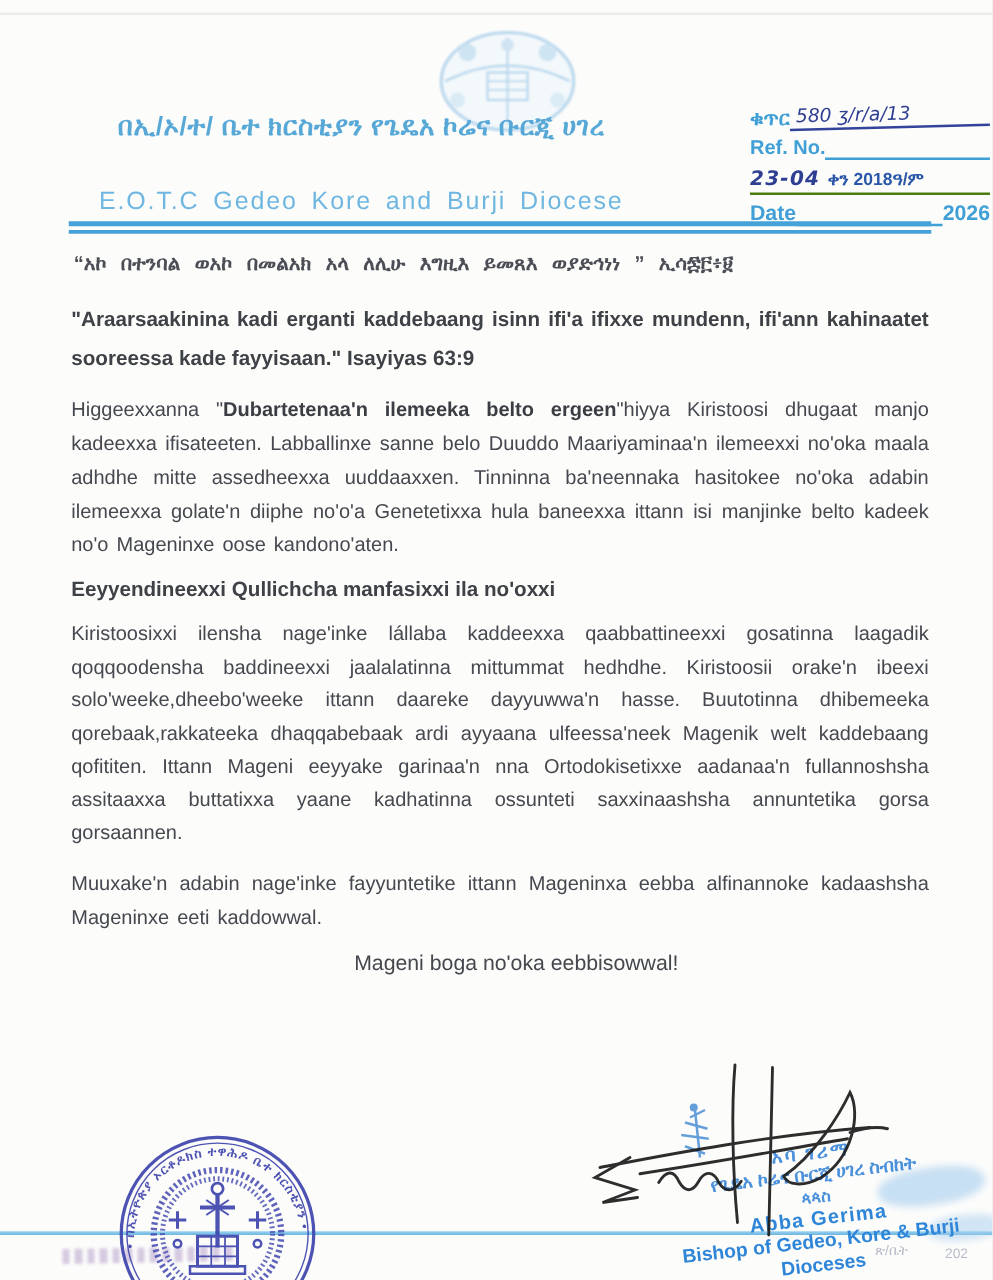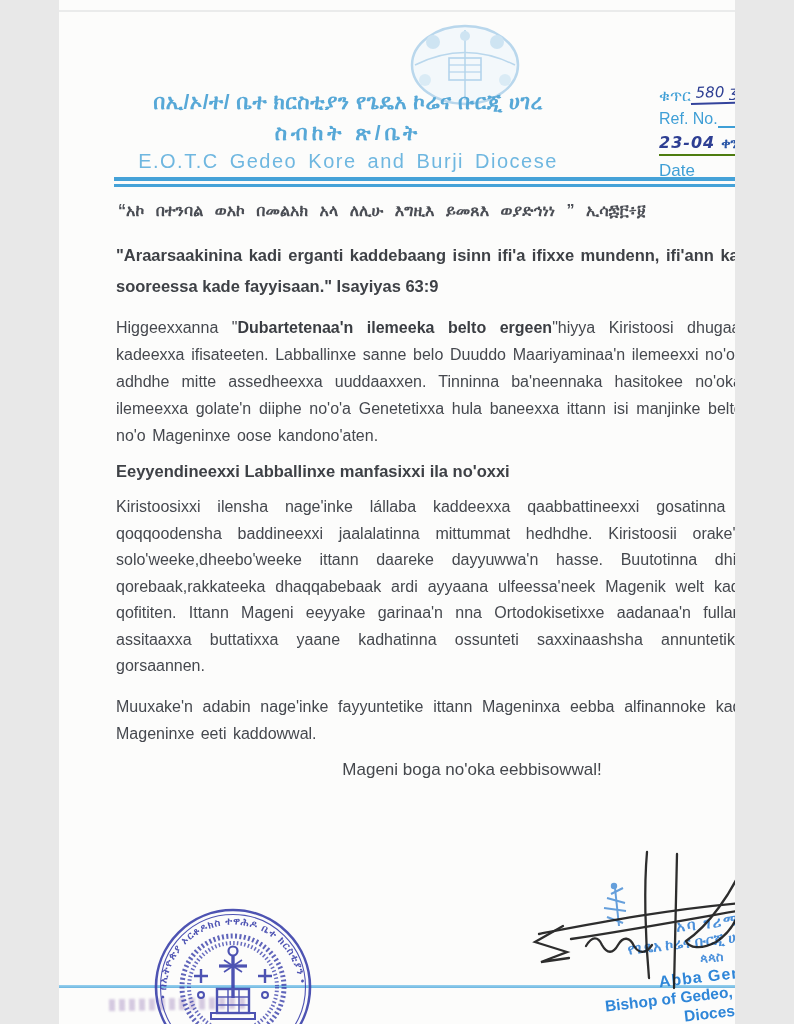--- a/index.html
+++ b/index.html
@@ -1,37 +1,37 @@
 <!DOCTYPE html>
 <html><head>
 <meta charset="utf-8">
 <style>
   html,body{margin:0;padding:0;background:#e8e8e8;}
   .page{
-    position:relative;width:676px;height:1024px;margin:0 auto;
+    position:relative;width:794px;height:1024px;margin:0 auto;
     background:#fcfcfb;overflow:hidden;
     font-family:"Liberation Sans",sans-serif;
   }
   .abs{position:absolute;}
   .scan-line-top{left:0;top:10px;width:794px;height:2px;background:#e2e4e4;opacity:.7;}
 
   
   .amh-name{left:36px;top:86px;width:506px;text-align:center;
     font-size:21px;font-weight:bold;color:#57a8d7;letter-spacing:.5px;line-height:32px;}
   .amh-name2{left:36px;top:121px;width:506px;text-align:center;
     font-size:21px;font-weight:bold;color:#57a8d7;letter-spacing:4px;}
   .eng-name{left:36px;top:150px;width:506px;text-align:center;
     font-size:20px;color:#6fb7e0;letter-spacing:1.5px;word-spacing:4px;}
   .dbl-rule{left:55px;top:177px;width:690px;height:3px;
     border-top:4px solid #45a2d8;border-bottom:3px solid #45a2d8;}
 
   
   .ref-block{left:600px;top:84px;width:192px;}
   .ref-row{display:flex;align-items:flex-end;margin-bottom:5px;}
-  .ref-label{font-size:16px;font-weight:normal;color:#3f9fd6;white-space:nowrap;}
+  .ref-label{font-size:16px;font-weight:bold;color:#3f9fd6;white-space:nowrap;}
   .ref-label-lg{font-size:17px;}
   .hand{font-family:"DejaVu Sans",sans-serif;font-style:italic;color:#2e3f93;}
   .ref-val{flex:1;border-bottom:2px solid #33439c;font-size:15px;padding:0 0 1px 5px;
     transform:rotate(-1.5deg);transform-origin:left bottom;white-space:nowrap;}
   .ref-underline{flex:1;border-bottom:2px solid #3f9fd6;height:1em;}
   .date-row{border-bottom:2px solid #4d7c0f;padding-bottom:2px;gap:6px;}
   .date-hand{font-size:16px;font-weight:bold;letter-spacing:1px;}
   .date-stamp{font-size:14px;font-weight:bold;color:#2b57a8;white-space:nowrap;}
   .year-printed{font-size:17px;font-weight:bold;color:#3f9fd6;}
 
@@ -83,21 +83,20 @@
     <line x1="44" y1="43" x2="76" y2="43" stroke="#9dc7e6" stroke-width="1.2"></line>
     <line x1="44" y1="50" x2="76" y2="50" stroke="#9dc7e6" stroke-width="1.2"></line>
     <circle cx="28" cy="20" r="7" fill="#bfdcf0"></circle>
       <circle cx="92" cy="20" r="7" fill="#bfdcf0"></circle>
     <circle cx="20" cy="58" r="6" fill="#cfe6f4"></circle>
       <circle cx="100" cy="58" r="6" fill="#cfe6f4"></circle>
     <circle cx="60" cy="14" r="5" fill="#bfdcf0"></circle>
   </svg>
 
   <div class="abs amh-name">በኢ/ኦ/ተ/ ቤተ ክርስቲያን የጌዴአ ኮሬና ቡርጂ ሀገረ</div>
-  <div class="abs amh-name2">ስብከት ጽ/ቤት</div>
   <div class="abs eng-name">E.O.T.C Gedeo Kore and Burji Diocese</div>
 
   <div class="abs ref-block">
     <div class="ref-row">
       <span class="ref-label">ቁጥር</span>
       <span class="ref-val hand">580 ʒ/r/a/13</span>
     </div>
     <div class="ref-row">
       <span class="ref-label">Ref. No.</span>
       <span class="ref-underline"></span>
@@ -112,21 +111,21 @@
       <span class="year-printed">2026</span>
     </div>
   </div>
 
   <div class="abs dbl-rule"></div>
 
   <div class="abs body-col">
     <p class="q-amh">“አኮ በተንባል ወአኮ በመልአክ አላ ለሊሁ እግዚእ ይመጸእ ወያድኅነነ ” ኢሳ፷፫፥፱</p>
     <p class="q-lat">"Araarsaakinina kadi erganti kaddebaang isinn ifi'a ifixxe mundenn, ifi'ann kahinaatet sooreessa kade fayyisaan." Isayiyas 63:9</p>
     <p class="para"><span>Higgeexxanna "</span><span class="b">Dubartetenaa'n ilemeeka belto ergeen</span><span>"hiyya Kiristoosi dhugaat manjo kadeexxa ifisateeten. Labballinxe sanne belo Duuddo Maariyaminaa'n ilemeexxi no'oka maala adhdhe mitte assedheexxa uuddaaxxen. Tinninna ba'neennaka hasitokee no'oka adabin ilemeexxa golate'n diiphe no'o'a Genetetixxa hula baneexxa ittann isi manjinke belto kadeek no'o Mageninxe oose kandono'aten.</span></p>
-    <p class="h-sec">Eeyyendineexxi Labballinxe manfasixxi ila no'oxxi</p>
+    <p class="h-sec">Eeyyendineexxi Qullichcha manfasixxi ila no'oxxi</p>
     <p class="para para-tight">Kiristoosixxi ilensha nage'inke lállaba kaddeexxa qaabbattineexxi gosatinna laagadik qoqqoodensha baddineexxi jaalalatinna mittummat hedhdhe. Kiristoosii orake'n ibeexi solo'weeke,dheebo'weeke ittann daareke dayyuwwa'n hasse. Buutotinna dhibemeeka qorebaak,rakkateeka dhaqqabebaak ardi ayyaana ulfeessa'neek Magenik welt kaddebaang qofititen. Ittann Mageni eeyyake garinaa'n nna Ortodokisetixxe aadanaa'n fullannoshsha assitaaxxa buttatixxa yaane kadhatinna ossunteti saxxinaashsha annuntetika gorsa gorsaannen.</p>
     <p class="para">Muuxake'n adabin nage'inke fayyuntetike ittann Mageninxa eebba alfinannoke kadaashsha Mageninxe eeti kaddowwal.</p>
     <p class="closing">Mageni boga no'oka eebbisowwal!</p>
   </div>
 
   <div class="abs footer-line"></div>
 
   <svg class="abs seal-svg" width="166" height="121" viewBox="0 0 166 121" style="opacity:.9;">
     <g fill="none" stroke="#3b41ab">
       <circle cx="82" cy="84" r="77" stroke-width="2.6"></circle>

